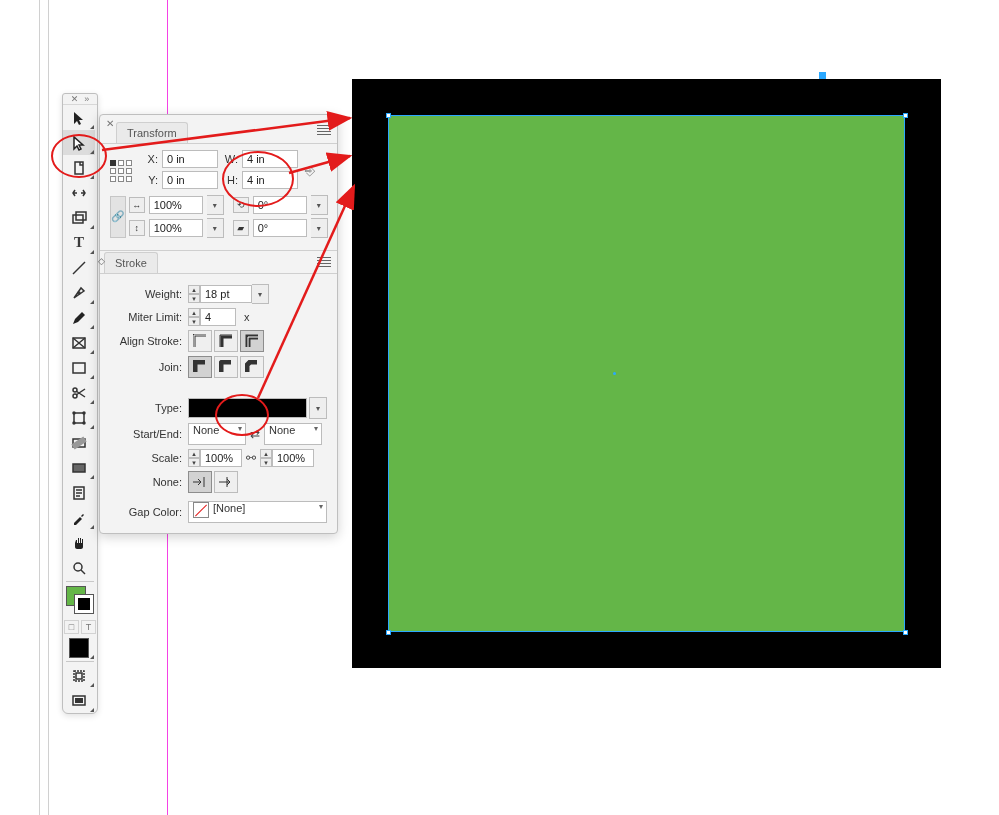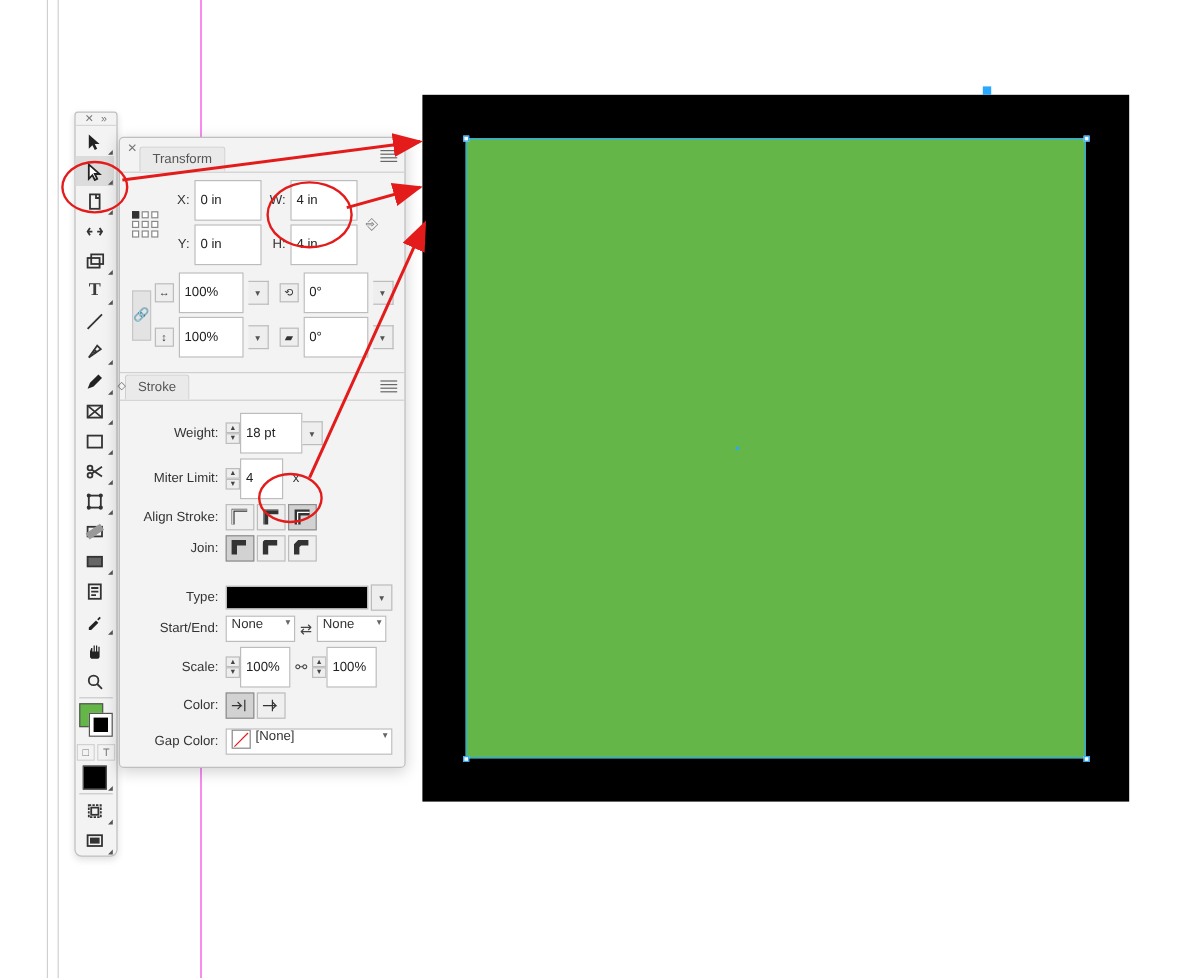--- a/index.html
+++ b/index.html
@@ -42,21 +42,21 @@
 .menu-lines{position:absolute;right:6px;top:10px;width:14px;height:10px;display:flex;flex-direction:column;justify-content:space-between}
 .menu-lines span{height:1px;background:#666}
 .panel-body{padding:6px 10px}
 
 .ref-grid{display:inline-grid;grid-template-columns:repeat(3,6px);grid-template-rows:repeat(3,6px);gap:2px;vertical-align:middle;margin-right:6px}
 .ref-grid span{width:6px;height:6px;border:1px solid #888;box-sizing:border-box;background:#fff}
 .ref-grid span.on{background:#333;border-color:#333}
 
 .kv{display:flex;align-items:center;gap:4px;margin-bottom:3px}
 .kv label{width:14px;text-align:right;font-size:11px;color:#333}
-.fld{height:34px;border:1px solid #bcbcbc;background:#fff;padding:0 4px;font-size:11px;color:#222;box-sizing:border-box}
+.fld{height:18px;border:1px solid #bcbcbc;background:#fff;padding:0 4px;font-size:11px;color:#222;box-sizing:border-box}
 .fld-tiny{width:54px}
 .fld-sm{width:56px}
 .stepper{display:flex;flex-direction:column}
 .stepper button{width:12px;height:9px;border:1px solid #bcbcbc;background:#eee;font-size:7px;line-height:6px;padding:0;color:#444}
 .drop{width:16px;height:18px;border:1px solid #bcbcbc;border-left:none;background:#eee;display:flex;align-items:center;justify-content:center;font-size:8px;color:#555}
 .row2{display:flex;align-items:center;gap:4px}
 .link-ico{width:16px;height:40px;display:flex;align-items:center;justify-content:center;border:1px solid #c6c6c6;background:#e3e3e3;font-size:11px}
 .xform-grid{display:flex;gap:6px;align-items:center}
 
 .scale-row{display:flex;align-items:center;gap:3px;margin-top:3px}
@@ -443,21 +443,21 @@
       <input class="fld" style="width: 42px;" value="100%">
       <span class="swap-ico">⚯</span>
       <div class="stepper">
           <button>▴</button>
           <button>▾</button>
         </div>
       <input class="fld" style="width: 42px;" value="100%">
     </div>
 
     <div class="sr">
-        <span class="lab">Color:</span>
+        <span class="lab">None:</span>
       <div class="btn-ico sel">
           <svg width="14" height="10">
             <path d="M0 5h8l-3-3m3 3l-3 3" stroke="#333" fill="none"></path>
             <line x1="11" y1="0" x2="11" y2="10" stroke="#333"></line>
           </svg>
         </div>
       <div class="btn-ico">
           <svg width="14" height="10">
             <path d="M0 5h11l-3-3m3 3l-3 3" stroke="#333" fill="none"></path>
             <line x1="8" y1="0" x2="8" y2="10" stroke="#333"></line>

